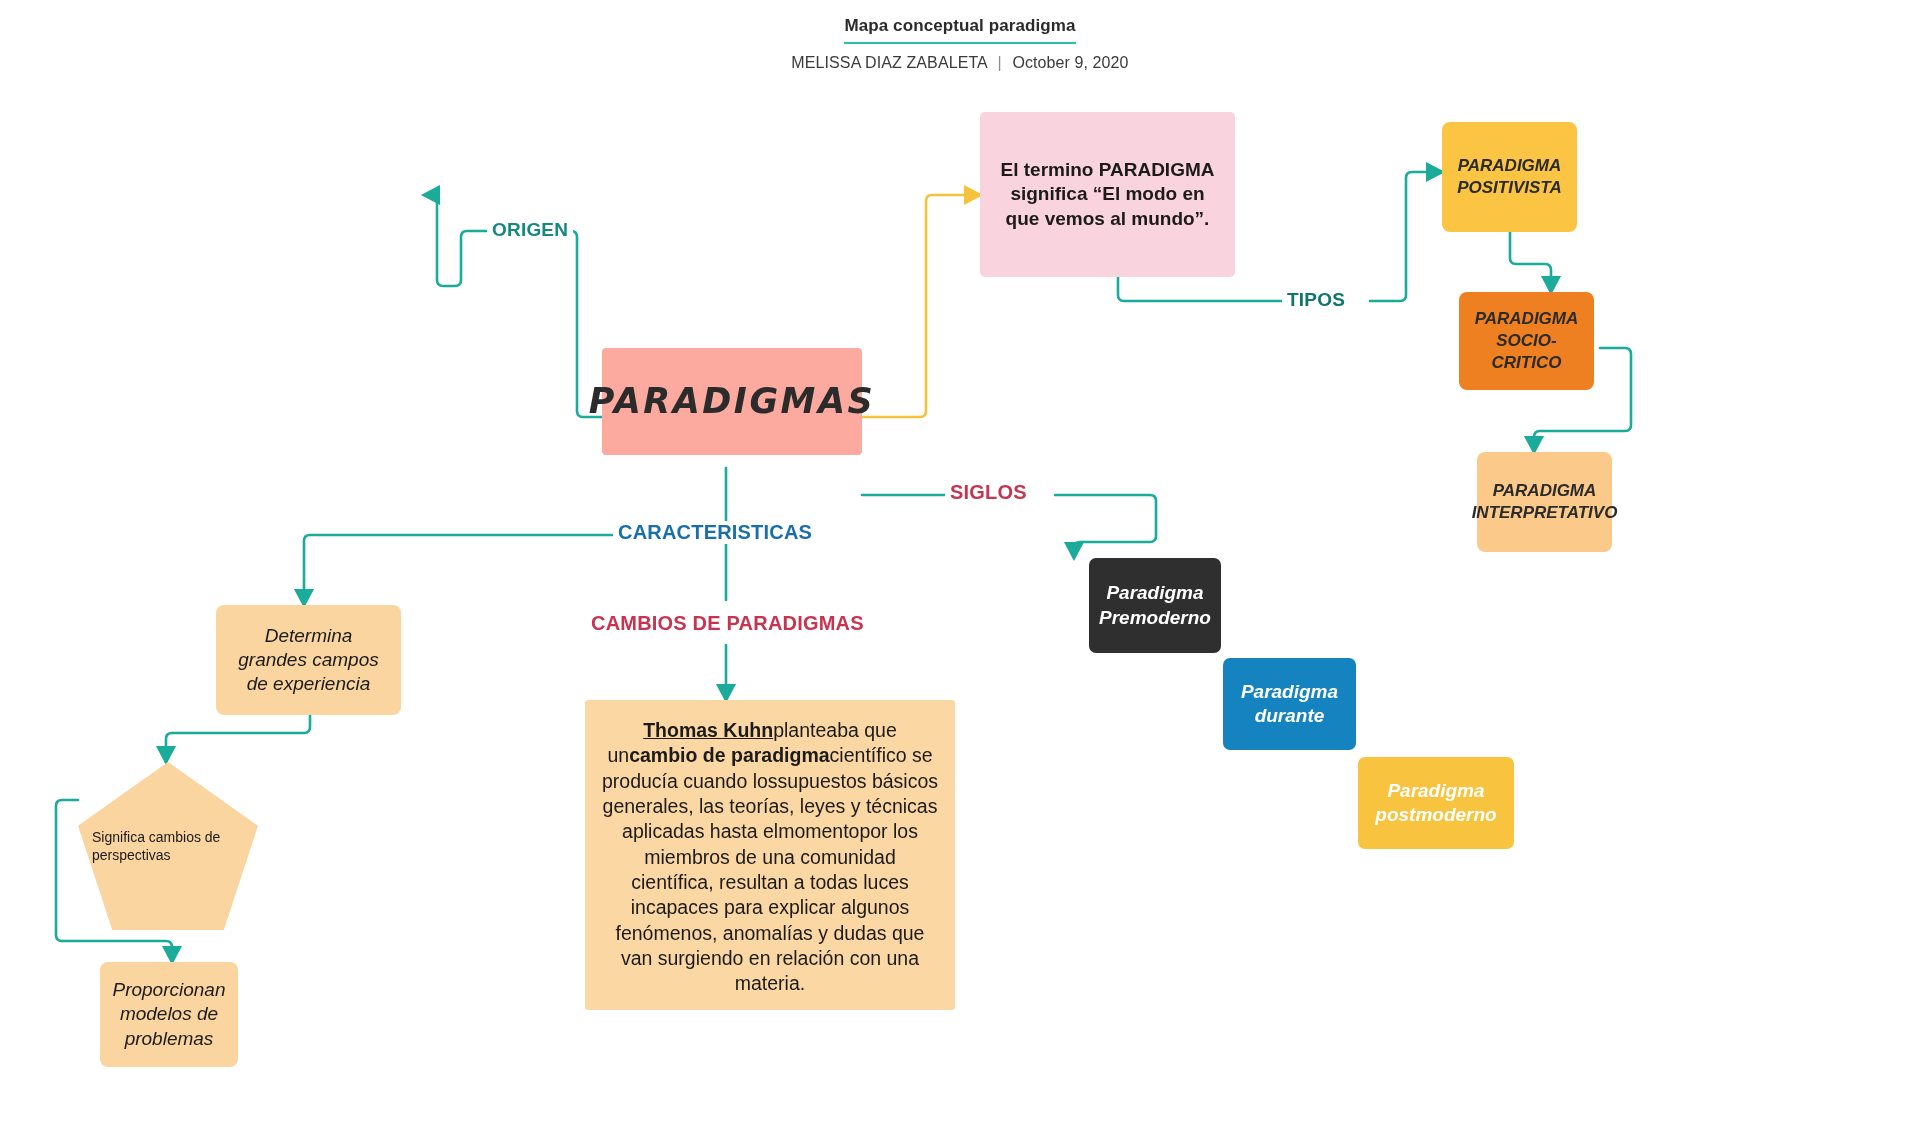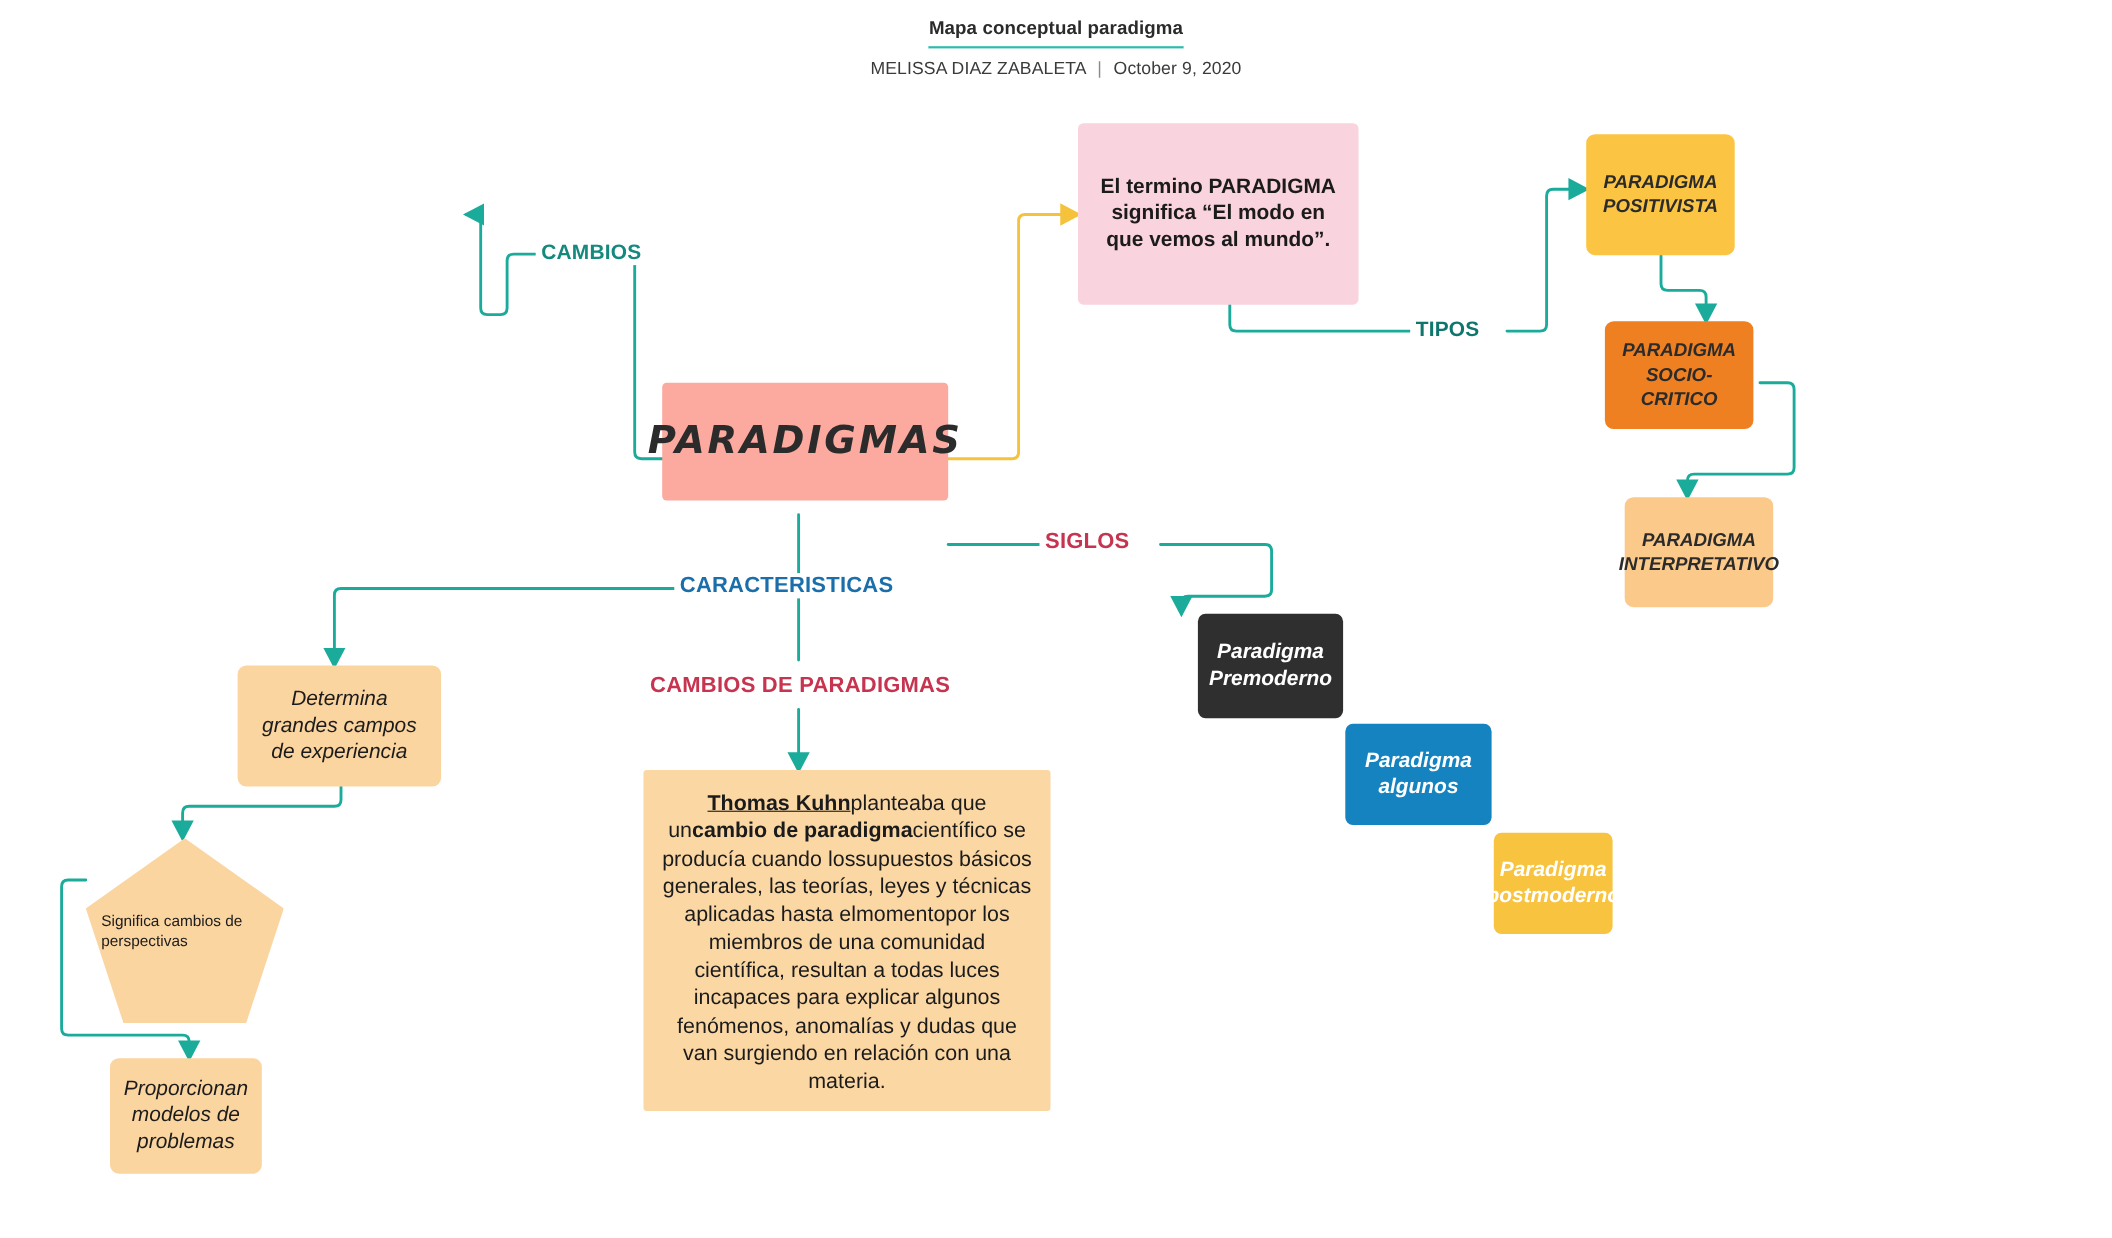--- a/index.html
+++ b/index.html
@@ -191,38 +191,38 @@
 
       <path d="M1600,348 L1625,348 Q1631,348 1631,354 L1631,425 Q1631,431 1625,431
                L1540,431 Q1534,431 1534,437 L1534,452" marker-end="url(#ah-teal)"></path>
     </g>
 
     <g fill="none" stroke="#f5c23b" stroke-width="2.6" stroke-linecap="round" stroke-linejoin="round">
       <path d="M862,417 L920,417 Q926,417 926,411 L926,201 Q926,195 932,195 L980,195" marker-end="url(#ah-gold)"></path>
     </g>
   </svg>
 
-  <div class="elabel elabel-teal" style="left:487px; top:219px;">CAMBIOS</div>
+  <div class="elabel elabel-teal" style="left:487px; top:219px;">ORIGEN</div>
   <div class="elabel elabel-dark" style="left:1282px; top:289px;">TIPOS</div>
   <div class="elabel elabel-blue" style="left:613px; top:521px;">CARACTERISTICAS</div>
   <div class="elabel elabel-red" style="left:945px; top:481px;">SIGLOS</div>
   <div class="elabel elabel-red" style="left:586px; top:612px;">CAMBIOS DE PARADIGMAS</div>
 
   <div class="node node-central" style="left:602px; top:348px; width:260px; height:107px;">PARADIGMAS</div>
 
 
   <div class="node node-pink node-pink-termino" style="left:980px; top:112px; width:255px; height:165px;">El termino PARADIGMA significa “El modo en que vemos al mundo”.</div>
 
   <div class="node node-yellow" style="left:1442px; top:122px; width:135px; height:110px;">PARADIGMA POSITIVISTA</div>
   <div class="node node-orange" style="left:1459px; top:292px; width:135px; height:98px;">PARADIGMA SOCIO-CRITICO</div>
   <div class="node node-peach" style="left:1477px; top:452px; width:135px; height:100px;">PARADIGMA INTERPRETATIVO</div>
 
   <div class="node node-dark" style="left:1089px; top:558px; width:132px; height:95px;">Paradigma Premoderno</div>
-  <div class="node node-blue" style="left:1223px; top:658px; width:133px; height:92px;">Paradigma algunos</div>
-  <div class="node node-gold" style="left:1358px; top:757px; width:108px; height:92px;">Paradigma postmoderno</div>
+  <div class="node node-blue" style="left:1223px; top:658px; width:133px; height:92px;">Paradigma durante</div>
+  <div class="node node-gold" style="left:1358px; top:757px; width:156px; height:92px;">Paradigma postmoderno</div>
 
   <div class="node node-peach-plain" style="left:216px; top:605px; width:185px; height:110px;">Determina grandes campos de experiencia</div>
 
   <div class="pentagon" style="left:78px; top:762px; width:180px; height:168px;">Significa cambios de perspectivas</div>
 
   <div class="node node-peach-plain" style="left:100px; top:962px; width:138px; height:105px;">Proporcionan modelos de problemas</div>
 
   <div class="node-para" style="position:absolute; left:585px; top:700px; width:370px; height:310px;">
     <b><u>Thomas Kuhn</u></b><span>planteaba que un</span><b>cambio de paradigma</b><span>científico se producía cuando lossupuestos básicos generales, las teorías, leyes y técnicas aplicadas hasta elmomentopor los miembros de una comunidad científica, resultan a todas luces incapaces para explicar algunos fenómenos, anomalías y dudas que van surgiendo en relación con una materia.</span>
   </div>

